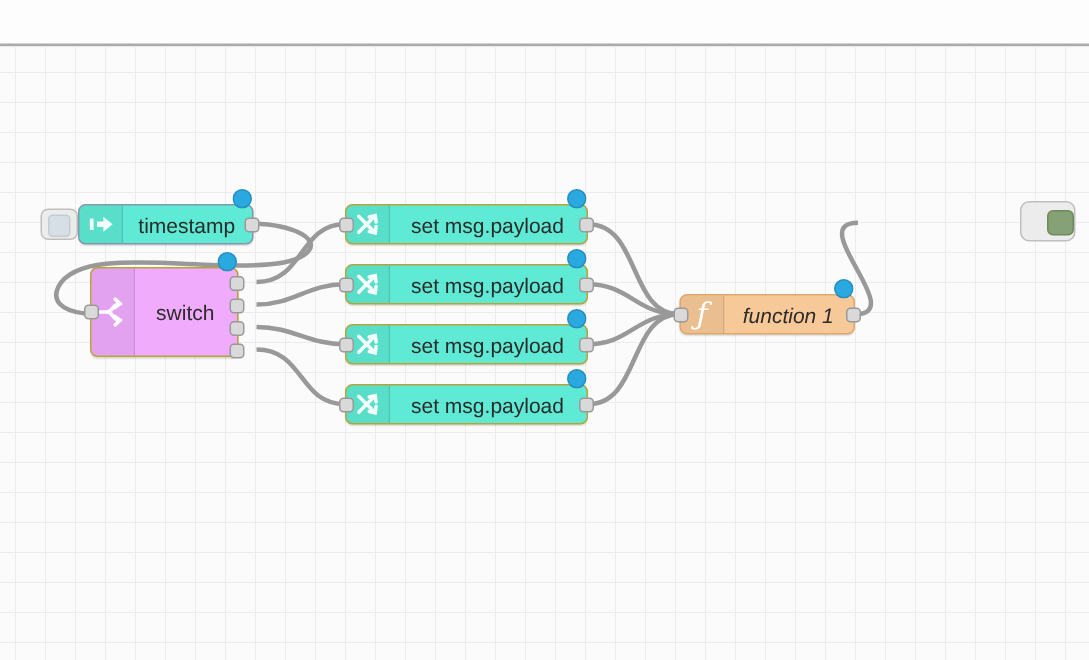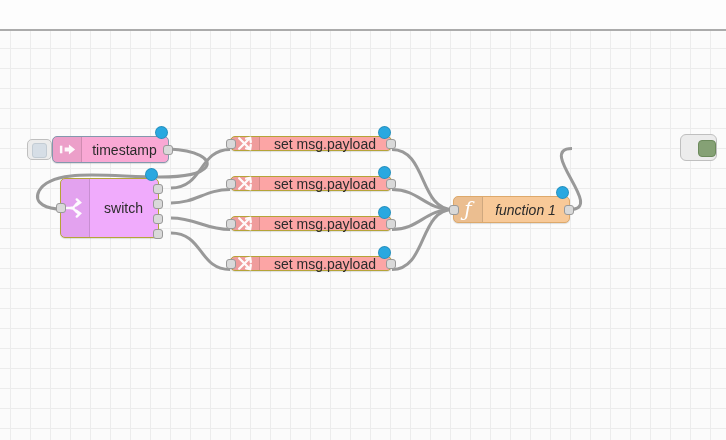--- a/index.html
+++ b/index.html
@@ -22,23 +22,23 @@
   .nlabel{position:absolute;top:0;bottom:0;display:flex;align-items:center;justify-content:center;
     font-size:14px;color:#2b2b2b;white-space:nowrap;}
   .nlabel.icon-left{left:28px;right:0;}
   .nlabel.icon-right{left:0;right:27px;}
   .italic{font-style:italic;}
   .port{position:absolute;width:10px;height:10px;border-radius:3px;background:#d9d9d9;
     border:1px solid #999;box-sizing:border-box;z-index:3;}
   .dot{position:absolute;width:11px;height:11px;border-radius:50%;background:#2aa8e0;
     border:1px solid rgba(0,0,0,.15);box-sizing:content-box;right:.5px;top:-11.5px;z-index:4;}
   
-  .n-inject{left:52px;top:136px;width:117px;height:27px;background:#f9a8d4;border:1px solid #8398ad;}
+  .n-inject{left:52px;top:136px;width:117px;height:27px;background:#5eead4;border:1px solid #8398ad;}
   .n-switch{left:60px;top:178px;width:99px;height:60px;background:#f0abfc;border:1px solid #b5a437;}
-  .n-change{left:230px;width:162px;height:15px;background:#fca5a5;border:1px solid #b5a437;}
+  .n-change{left:230px;width:162px;height:27px;background:#5eead4;border:1px solid #b5a437;}
   .n-c1{top:136px;} .n-c2{top:176px;} .n-c3{top:216px;} .n-c4{top:256px;}
   .n-function{left:453px;top:196px;width:117px;height:27px;background:#f8c998;border:1px solid #dda96b;}
   .n-debug{left:572px;top:134px;width:116px;height:28px;background:#85a175;border:1px solid #6c8a5c;}
   .port.in{left:-5px;top:calc(50% - 5px);}
   .port.out{right:-5px;top:calc(50% - 5px);}
   .port.so1{right:-5px;top:5px;} .port.so2{right:-5px;top:20px;}
   .port.so3{right:-5px;top:35px;} .port.so4{right:-5px;top:50px;}
   .btn{position:absolute;box-sizing:border-box;background:#ececec;border:1px solid #bfbfbf;z-index:1;}
   .btn-inject{left:27px;top:139px;width:25px;height:21px;border-radius:5px;}
   .btn-inject .inner{position:absolute;left:4px;top:3px;width:13px;height:13px;border-radius:3px;

